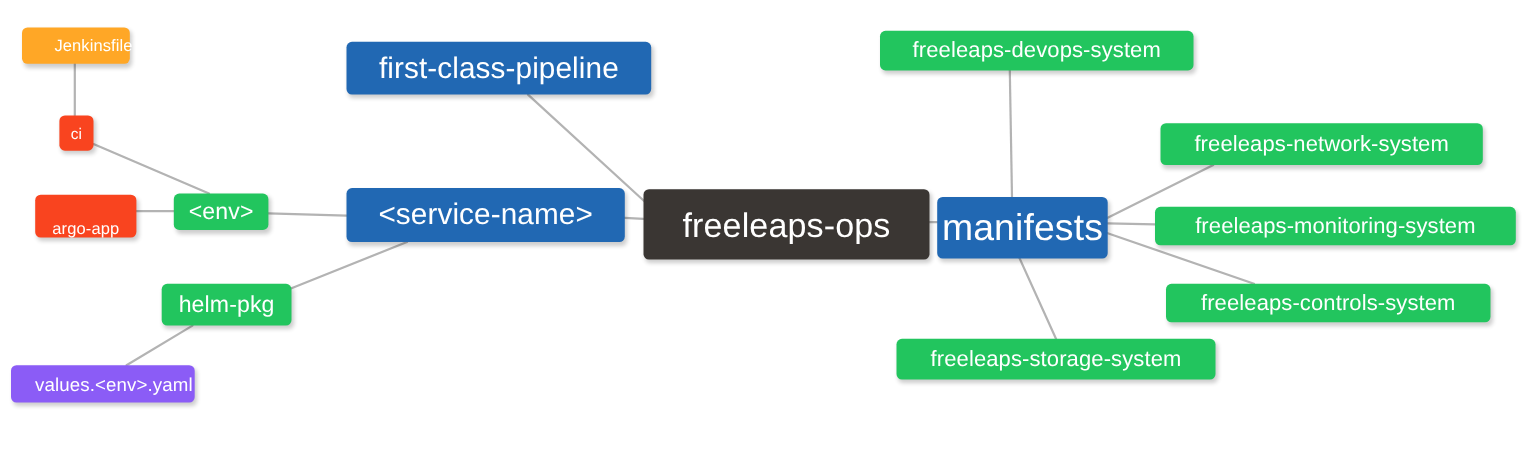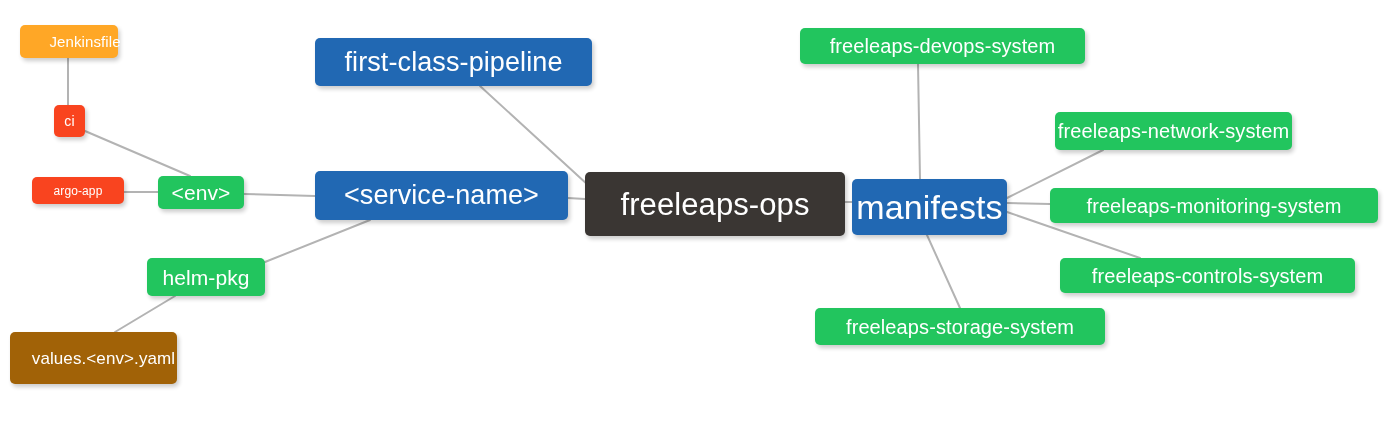--- a/index.html
+++ b/index.html
@@ -66,48 +66,48 @@
       <line x1="1007" y1="212" x2="1140" y2="258" stroke="#b3b3b3" stroke-width="2" stroke-linecap="round"></line>
       <line x1="922" y1="224" x2="960" y2="308" stroke="#b3b3b3" stroke-width="2" stroke-linecap="round"></line>
     </svg>
   <div id="node-layer">
       <div class="mm-node" style="left: 20px; top: 25px; width: 98px; height: 33px; background: rgb(255, 167, 38); font-size: 15px; padding-left: 42px;">
         <span class="mm-node-label">Jenkinsfile</span>
       </div>
       <div class="mm-node" style="left: 54px; top: 105px; width: 31px; height: 32px; background: rgb(249, 68, 31); font-size: 14px; align-items: center;">
         <span class="mm-node-label">ci</span>
       </div>
-      <div class="mm-node" style="left: 32px; top: 177px; width: 92px; height: 27px; background: rgb(249, 68, 31); font-size: 12px;">
+      <div class="mm-node" style="left: 32px; top: 177px; width: 92px; height: 39px; background: rgb(249, 68, 31); font-size: 15px; align-items: flex-end;">
         <span class="mm-node-label">argo-app</span>
       </div>
       <div class="mm-node" style="left: 158px; top: 176px; width: 86px; height: 33px; background: rgb(34, 197, 94); font-size: 21px; align-items: center;">
         <span class="mm-node-label">&lt;env&gt;</span>
       </div>
       <div class="mm-node" style="left: 147px; top: 258px; width: 118px; height: 38px; background: rgb(34, 197, 94); font-size: 21px;">
         <span class="mm-node-label">helm-pkg</span>
       </div>
-      <div class="mm-node" style="left: 10px; top: 332px; width: 167px; height: 52px; background: #a16207; font-size: 17px; padding-left: 30px;">
+      <div class="mm-node" style="left: 10px; top: 332px; width: 167px; height: 34px; background: #8b5cf6; font-size: 17px; padding-left: 30px;">
         <span class="mm-node-label">values.&lt;env&gt;.yaml</span>
       </div>
       <div class="mm-node" style="left: 315px; top: 38px; width: 277px; height: 48px; background: rgb(33, 104, 179); font-size: 27px;">
         <span class="mm-node-label">first-class-pipeline</span>
       </div>
       <div class="mm-node" style="left: 315px; top: 171px; width: 253px; height: 49px; background: rgb(33, 104, 179); font-size: 27px;">
         <span class="mm-node-label">&lt;service-name&gt;</span>
       </div>
       <div class="mm-node" style="left: 585px; top: 172px; width: 260px; height: 64px; background: rgb(58, 54, 51); font-size: 31px;">
         <span class="mm-node-label">freeleaps-ops</span>
       </div>
       <div class="mm-node" style="left: 852px; top: 179px; width: 155px; height: 56px; background: rgb(33, 104, 179); font-size: 34px;">
         <span class="mm-node-label">manifests</span>
       </div>
       <div class="mm-node" style="left: 800px; top: 28px; width: 285px; height: 36px; background: rgb(34, 197, 94); font-size: 20px;">
         <span class="mm-node-label">freeleaps-devops-system</span>
       </div>
-      <div class="mm-node" style="left: 1055px; top: 112px; width: 237px; height: 38px; background: rgb(34, 197, 94); font-size: 20px;">
+      <div class="mm-node" style="left: 1055px; top: 112px; width: 293px; height: 38px; background: rgb(34, 197, 94); font-size: 20px;">
         <span class="mm-node-label">freeleaps-network-system</span>
       </div>
       <div class="mm-node" style="left: 1050px; top: 188px; width: 328px; height: 35px; background: rgb(34, 197, 94); font-size: 20px;">
         <span class="mm-node-label">freeleaps-monitoring-system</span>
       </div>
       <div class="mm-node" style="left: 1060px; top: 258px; width: 295px; height: 35px; background: rgb(34, 197, 94); font-size: 20px;">
         <span class="mm-node-label">freeleaps-controls-system</span>
       </div>
       <div class="mm-node" style="left: 815px; top: 308px; width: 290px; height: 37px; background: rgb(34, 197, 94); font-size: 20px;">
         <span class="mm-node-label">freeleaps-storage-system</span>

